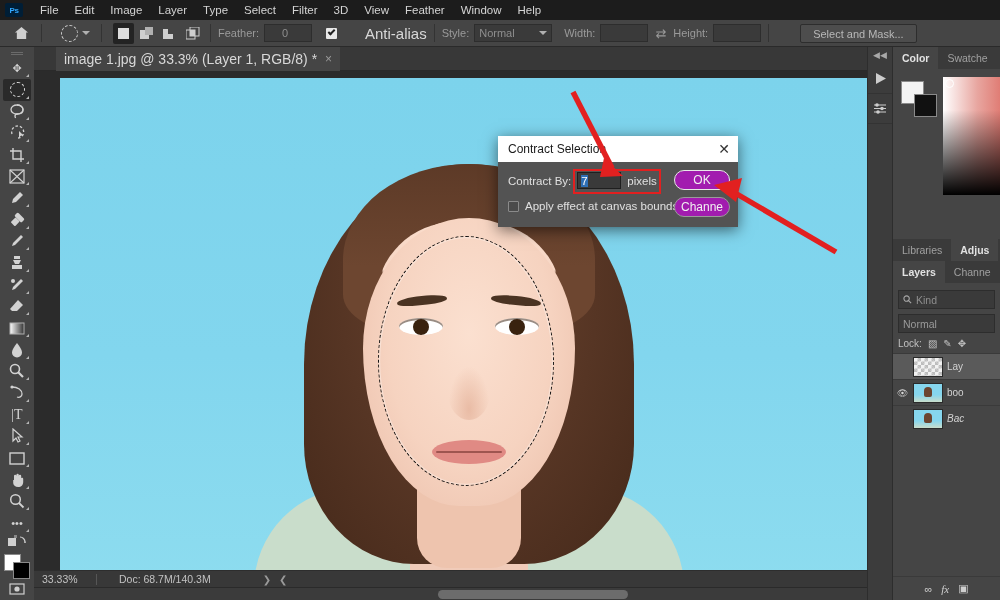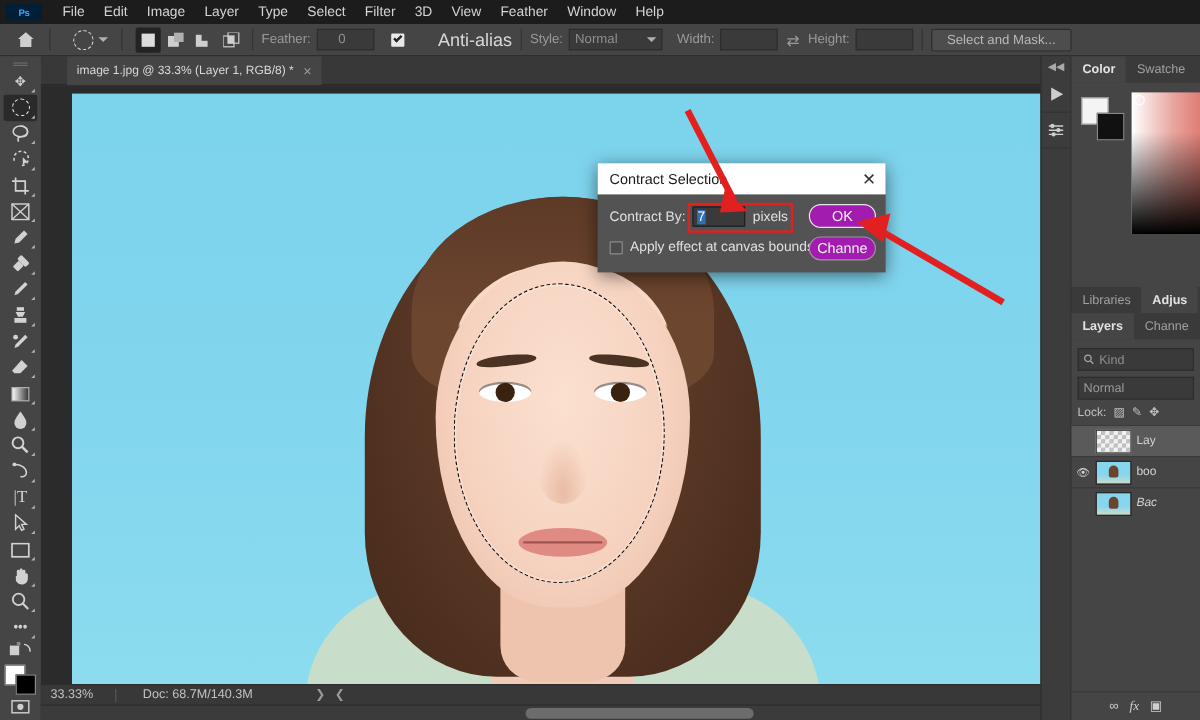--- a/index.html
+++ b/index.html
@@ -12,21 +12,21 @@
     -webkit-font-smoothing: antialiased;
   }
   #app { position: relative; width: 1000px; height: 600px; }
 
   
   .menubar {
     position: absolute; left: 0; top: 0; width: 1000px; height: 20px;
     background: #1c1c1c; display: flex; align-items: center;
   }
   .ps-logo {
-    width: 30px; height: 14px; margin-left: 5px; margin-right: 9px;
+    width: 18px; height: 14px; margin-left: 5px; margin-right: 9px;
     background: #001e36; color: #31a8ff; font-size: 8px; font-weight: bold;
     display: flex; align-items: center; justify-content: center;
     border-radius: 2px; letter-spacing: -0.3px;
   }
   .menu-item {
     padding: 0 8px; height: 20px; line-height: 20px;
     color: #d4d4d4; font-size: 11.5px; white-space: nowrap;
   }
 
   
@@ -75,21 +75,21 @@
   .opt-check-label { color: #d8d8d8; font-size: 15px; margin-left: 23px; }
   .opt-select {
     background: #3a3a3a; border: 1px solid #2d2d2d; height: 18px; width: 78px;
     color: #8e8e8e; font-size: 11px; padding: 0 4px; line-height: 17px;
     display: flex; align-items: center; justify-content: space-between;
   }
   .swap-icon { margin: 0 7px; color: #9a9a9a; font-size: 13px; }
   .select-mask-btn {
     background: #4d4d4d; border: 1px solid #2d2d2d; height: 19px;
     color: #b8b8b8; font-size: 11px; padding: 0 12px; line-height: 18px;
-    border-radius: 2px; white-space: nowrap;
+    border-radius: 2px; white-space: nowrap; margin-left: 24px;
   }
 
   
   .toolbar {
     position: absolute; left: 0; top: 47px; width: 34px; height: 553px;
     background: #454545; display: flex; flex-direction: column; align-items: center;
     padding-top: 4px;
   }
   .tb-grip { width: 12px; height: 5px; margin-bottom: 2px; position: relative; }
   .tb-grip::before, .tb-grip::after {
@@ -114,21 +114,21 @@
   
   .doc-tabstrip {
     position: absolute; left: 34px; top: 47px; width: 858px; height: 24px;
     background: #383838; border-bottom: 1px solid #2a2a2a;
   }
   .doc-tab {
     position: absolute; left: 22px; top: 0; height: 24px;
     background: #454545; display: flex; align-items: center; padding: 0 8px;
     gap: 8px;
   }
-  .doc-tab-title { color: #d8d8d8; font-size: 10px; white-space: nowrap; }
+  .doc-tab-title { color: #d8d8d8; font-size: 14px; white-space: nowrap; }
   .doc-tab-close { color: #9a9a9a; font-size: 12px; }
 
   
   .canvas-wrap {
     position: absolute; left: 34px; top: 71px; width: 858px; height: 529px;
     background: #2b2b2b; overflow: hidden;
   }
   .canvas-img {
     position: absolute; left: 26px; top: 7px; width: 818px; height: 504px;
     overflow: hidden;

